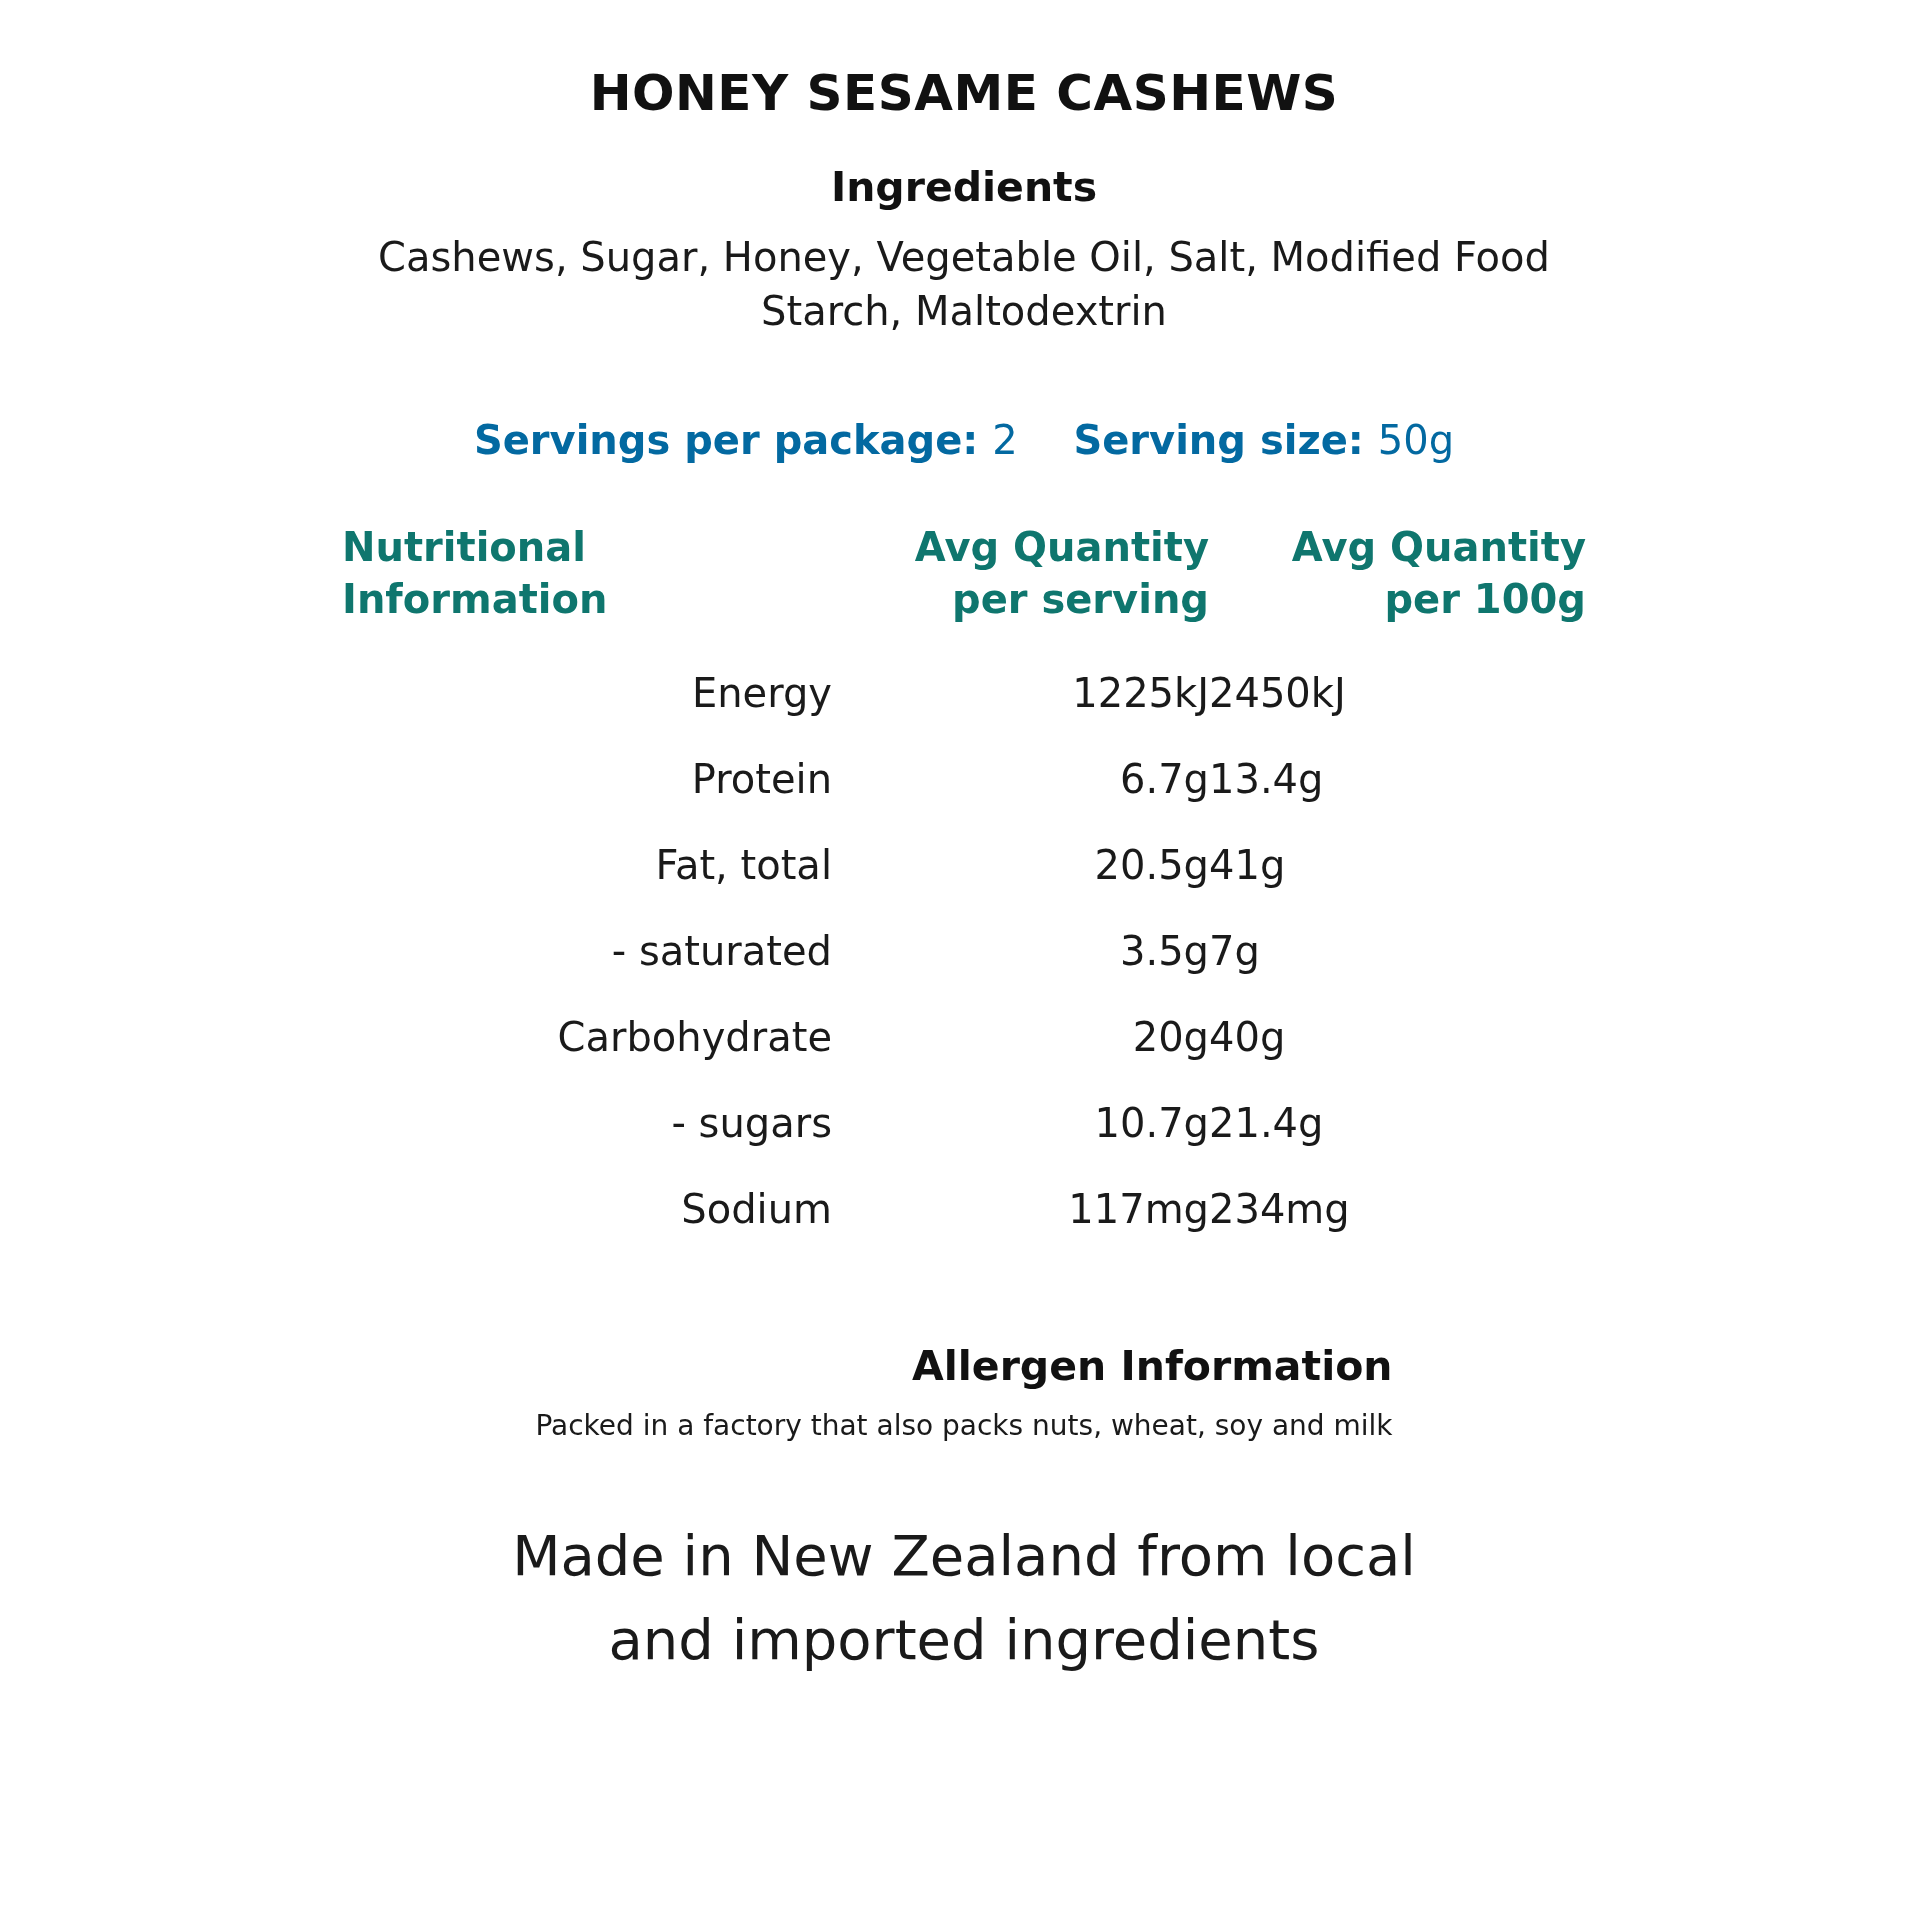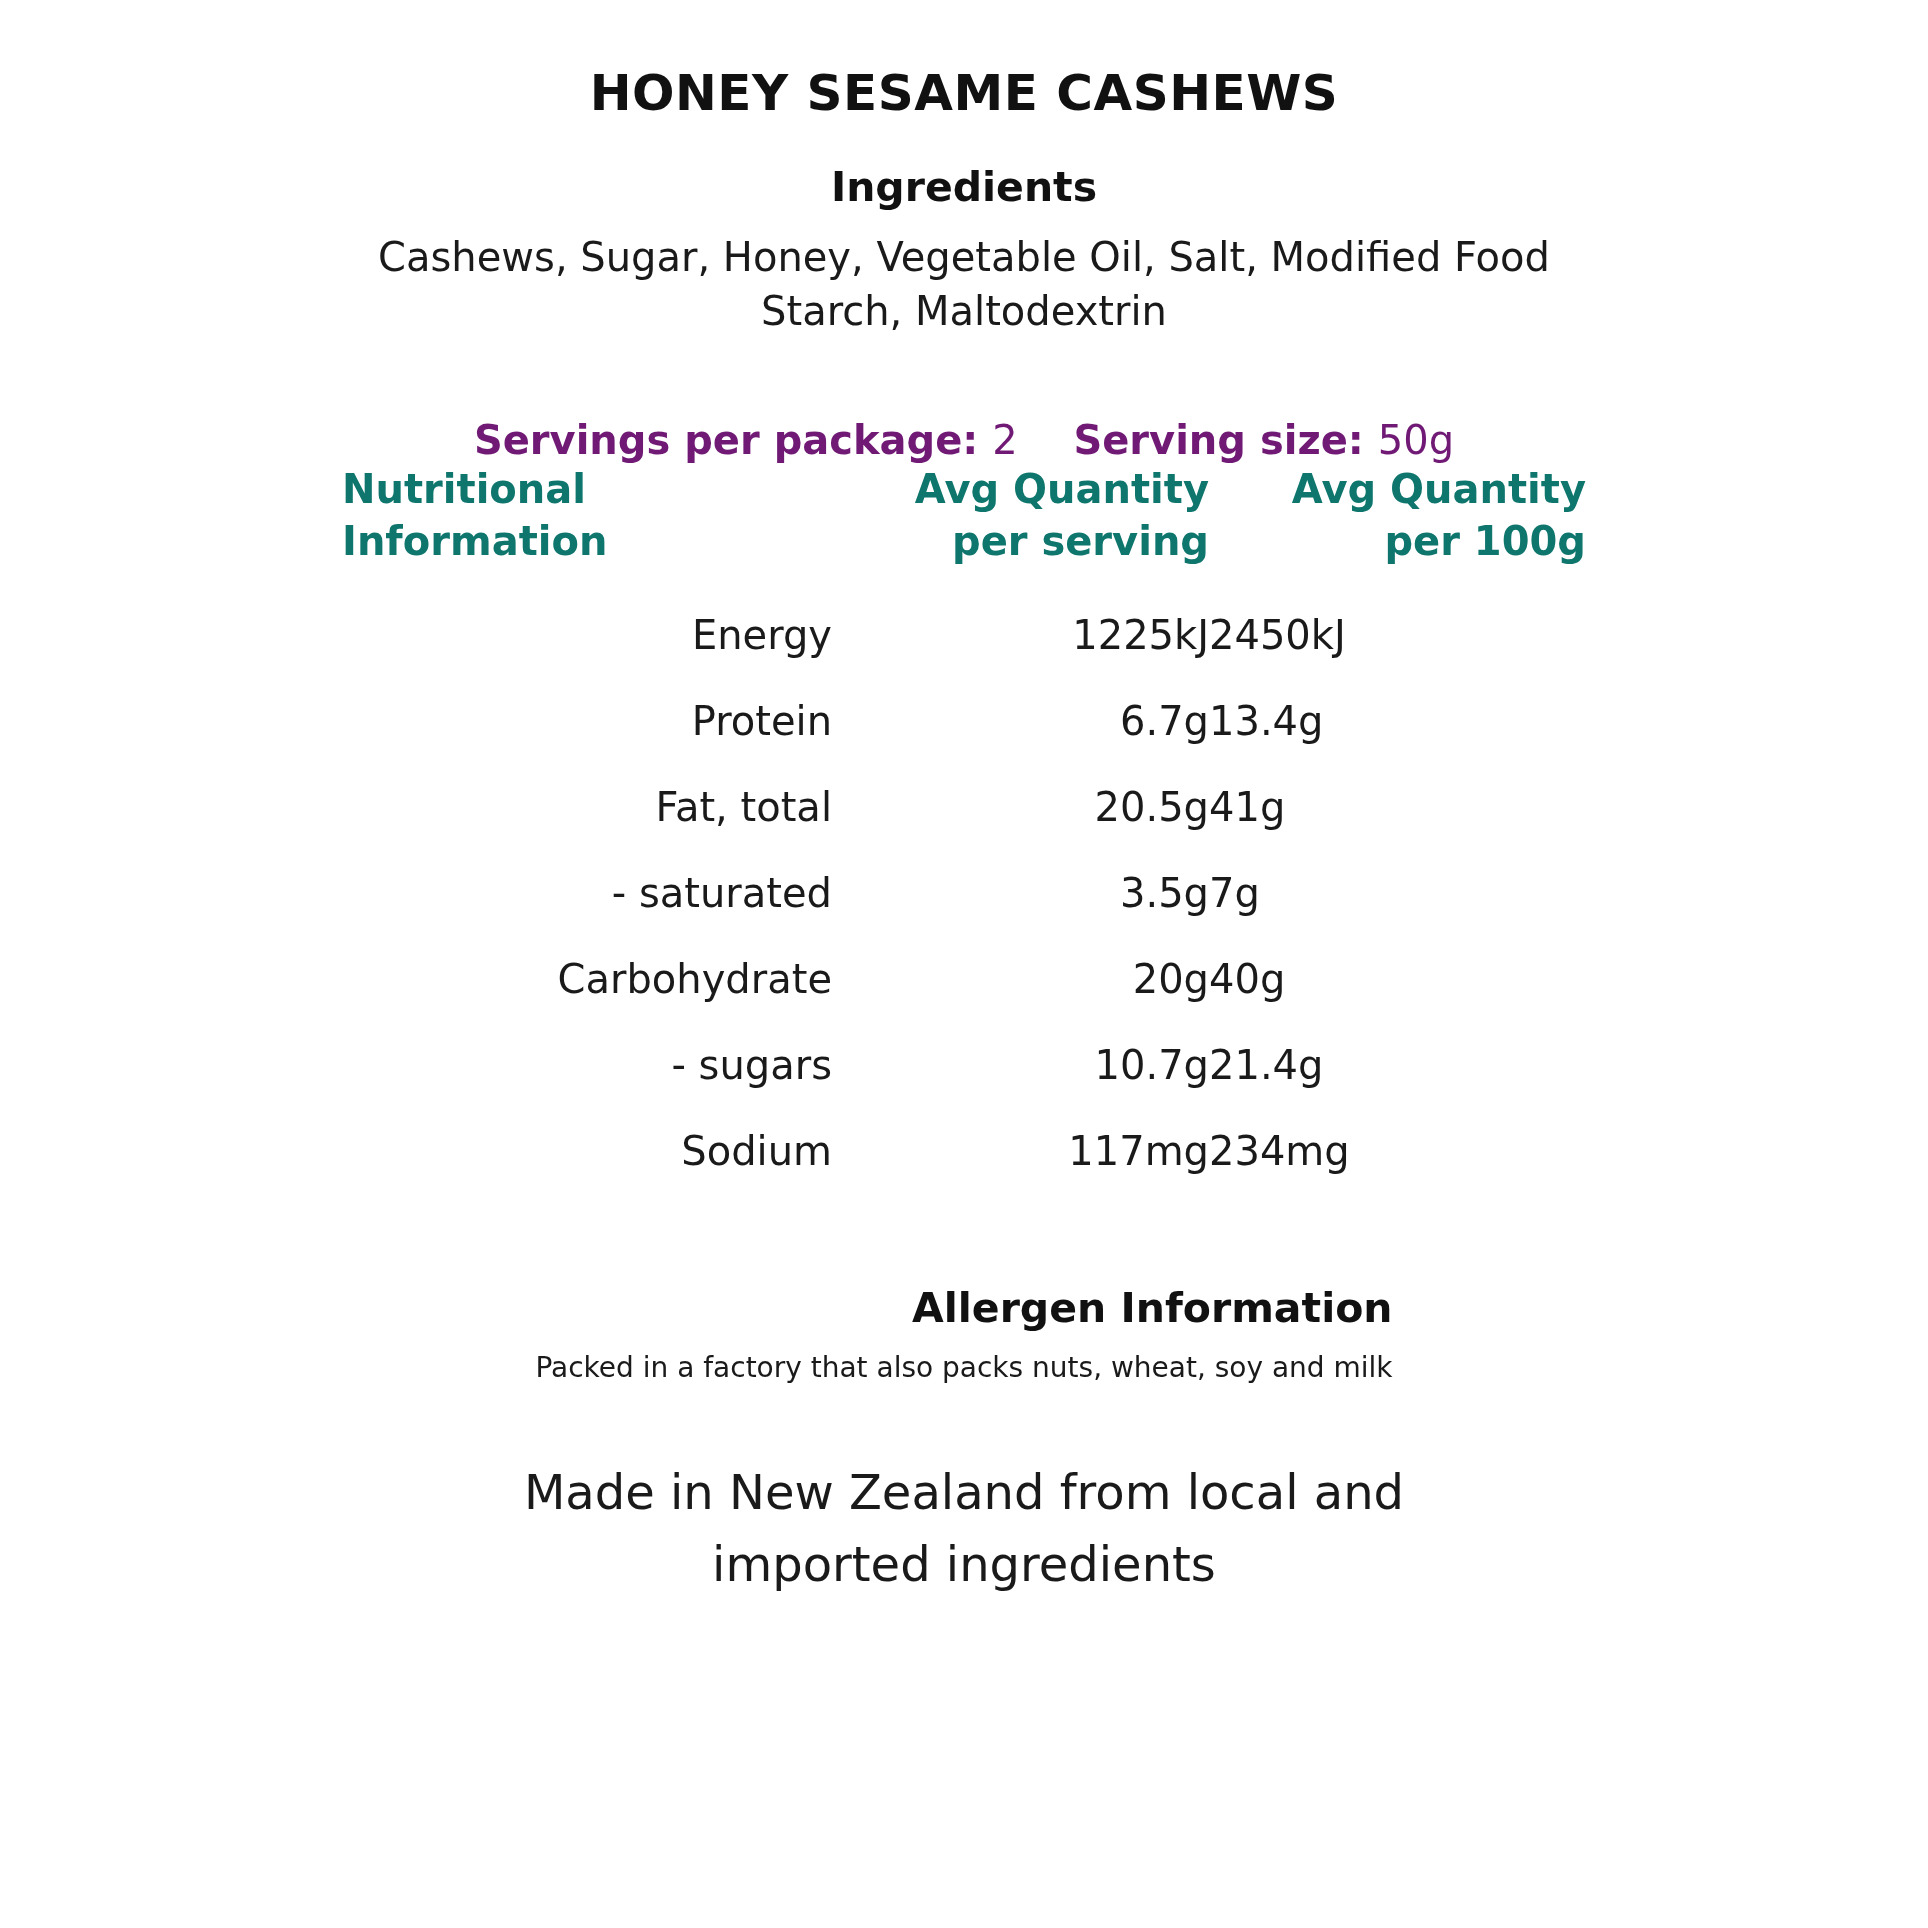--- a/index.html
+++ b/index.html
@@ -47,21 +47,22 @@
     line-height: 1.35;
     text-align: center;
     max-width: 1224px;
     color: #1a1a1a;
   }
   .servings-line {
     font-size: 40px;
     font-weight: bold;
     text-align: center;
     margin-top: 79px;
-    color: #701a75;
+    margin-bottom: 58px;
+    color: #0369a1;
   }
   .servings-line .val {
     font-weight: normal;
   }
   table.nutrition {
     width: 1243px;
     border-collapse: collapse;
     table-layout: fixed;
   }
   table.nutrition th {
@@ -114,21 +115,21 @@
     text-align: center;
     max-width: 1177px;
     margin: 0 auto;
     color: #1a1a1a;
   }
   .origin-block {
     margin-top: 70px;
     text-align: center;
   }
   .origin-body {
-    font-size: 48px;
+    font-size: 56px;
     line-height: 1.5;
     text-align: center;
     max-width: 942px;
     margin: 0 auto;
     color: #1a1a1a;
   }
 </style>
 </head>
 <body>
 

